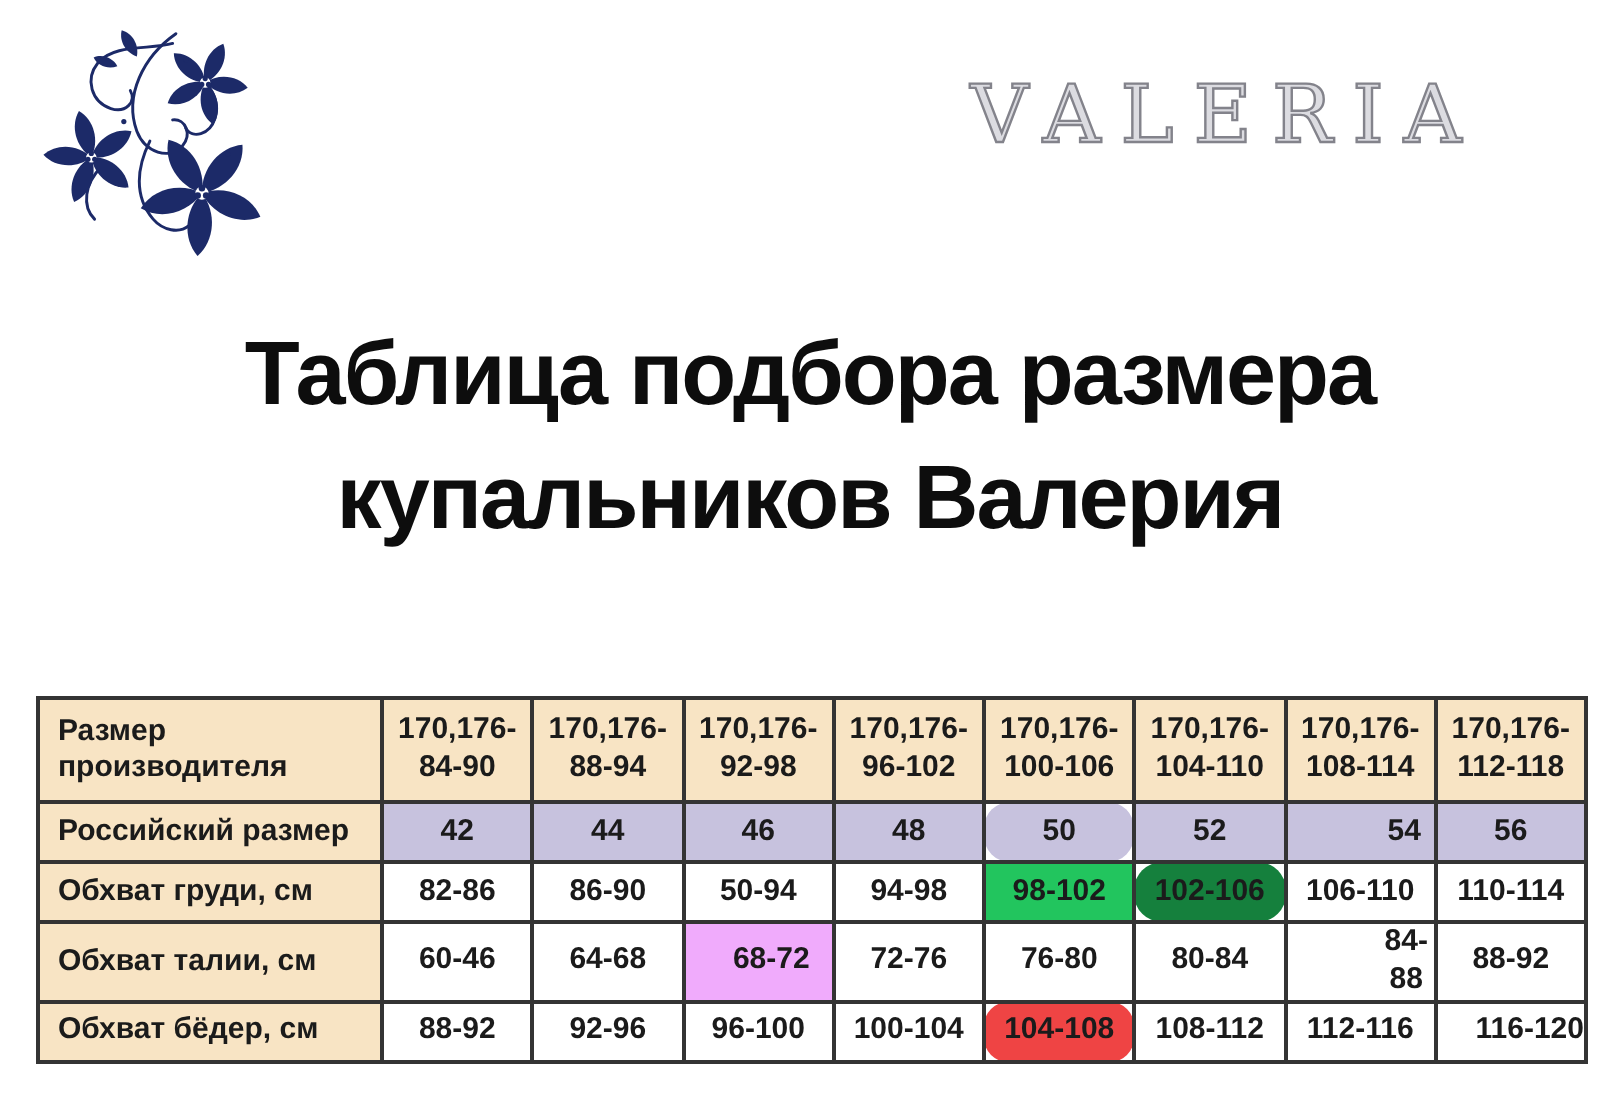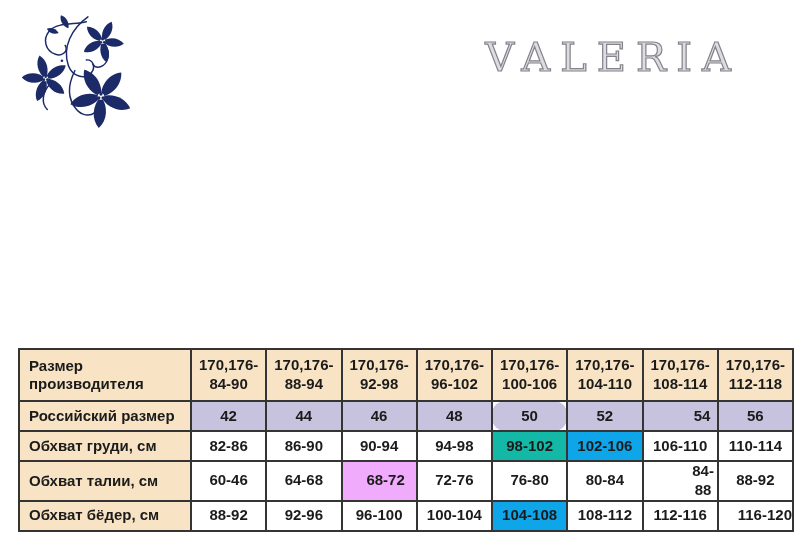--- a/index.html
+++ b/index.html
@@ -90,20 +90,24 @@
       <circle cx="92" cy="20" r="1.6"></circle>
       <circle cx="54" cy="58" r="1.6"></circle>
       <circle cx="118" cy="78" r="1.6"></circle>
     </g>
   </svg>
 
   <svg class="brand" viewBox="0 0 290 56" xmlns="http://www.w3.org/2000/svg">
     <text x="145" y="43" text-anchor="middle" font-family="DejaVu Serif, serif" font-size="40" letter-spacing="10" fill="#dcdce1" stroke="#83838b" stroke-width="1.2">VALERIA</text>
   </svg>
 
+  <div class="title">
+    <div>Таблица подбора размера</div>
+    <div>купальников Валерия</div>
+  </div>
 
   <table class="size">
     <colgroup>
       <col style="width:172px">
       <col span="8" style="width:75.25px">
     </colgroup>
     <tbody>
         <tr>
           <td class="label" style="background: rgb(248, 228, 196);">Размер производителя</td>
           <td class="value" style="background: rgb(248, 228, 196);">170,176-
@@ -131,45 +135,45 @@
           <td class="value" style="background: rgb(199, 194, 222);">48</td>
           <td class="value" style="background: rgb(199, 194, 222); border-radius: 13px;">50</td>
           <td class="value" style="background: rgb(199, 194, 222);">52</td>
           <td class="value" style="background: rgb(199, 194, 222); padding-left: 44px;">54</td>
           <td class="value" style="background: rgb(199, 194, 222);">56</td>
         </tr>
         <tr>
           <td class="label" style="background: rgb(248, 228, 196);">Обхват груди, см</td>
           <td class="value" style="background: rgb(255, 255, 255);">82-86</td>
           <td class="value" style="background: rgb(255, 255, 255);">86-90</td>
-          <td class="value" style="background: rgb(255, 255, 255);">90-94</td>
+          <td class="value" style="background: rgb(255, 255, 255);">50-94</td>
           <td class="value" style="background: rgb(255, 255, 255);">94-98</td>
-          <td class="value" style="background: #14b8a6; margin-top: 36px;">98-102</td>
-          <td class="value" style="background: #0ea5e9;">102-106</td>
+          <td class="value" style="background: #22c55e; margin-top: 36px;">98-102</td>
+          <td class="value" style="background: #15803d; border-radius: 14px;">102-106</td>
           <td class="value" style="background: rgb(255, 255, 255);">106-110</td>
           <td class="value" style="background: rgb(255, 255, 255);">110-114</td>
         </tr>
         <tr>
           <td class="label" style="background: rgb(248, 228, 196);">Обхват талии, см</td>
           <td class="value" style="background: rgb(255, 255, 255);">60-46</td>
           <td class="value" style="background: rgb(255, 255, 255);">64-68</td>
           <td class="value" style="background: #f0abfc; padding-left: 13px;">68-72</td>
           <td class="value" style="background: rgb(255, 255, 255);">72-76</td>
           <td class="value" style="background: rgb(255, 255, 255);">76-80</td>
           <td class="value" style="background: rgb(255, 255, 255);">80-84</td>
           <td class="value" style="background: rgb(255, 255, 255); padding-left: 46px;">84-88</td>
           <td class="value" style="background: rgb(255, 255, 255);">88-92</td>
         </tr>
         <tr>
           <td class="label" style="background: rgb(248, 228, 196);">Обхват бёдер, см</td>
           <td class="value" style="background: rgb(255, 255, 255);">88-92</td>
           <td class="value" style="background: rgb(255, 255, 255);">92-96</td>
           <td class="value" style="background: rgb(255, 255, 255);">96-100</td>
           <td class="value" style="background: rgb(255, 255, 255);">100-104</td>
-          <td class="value" style="background: #0ea5e9;">104-108</td>
+          <td class="value" style="background: #ef4444; border-radius: 12px;">104-108</td>
           <td class="value" style="background: rgb(255, 255, 255);">108-112</td>
           <td class="value" style="background: rgb(255, 255, 255);">112-116</td>
           <td class="value" style="background: rgb(255, 255, 255); text-align: right;">116-120</td>
         </tr>
       </tbody>
   </table>
 
 </div>
 
 </body></html>

